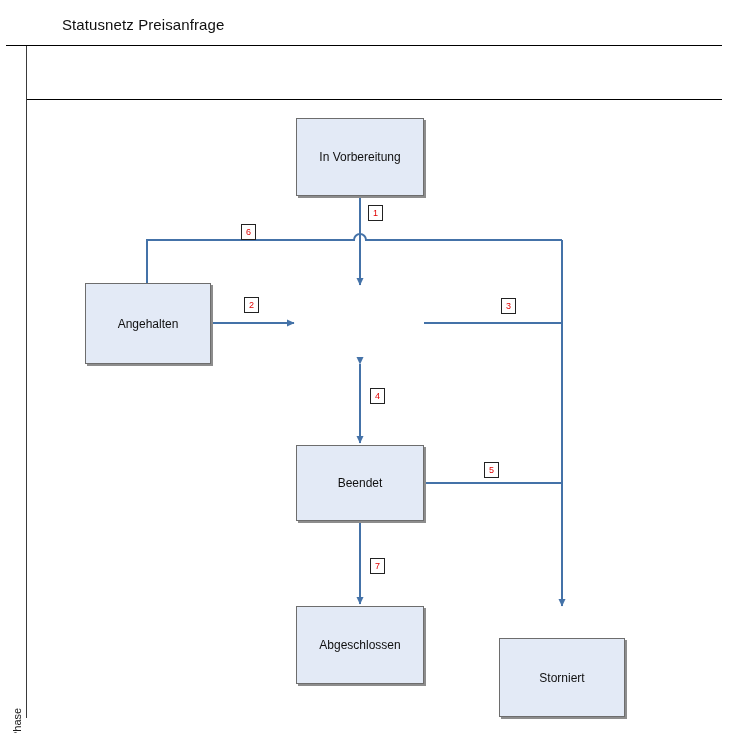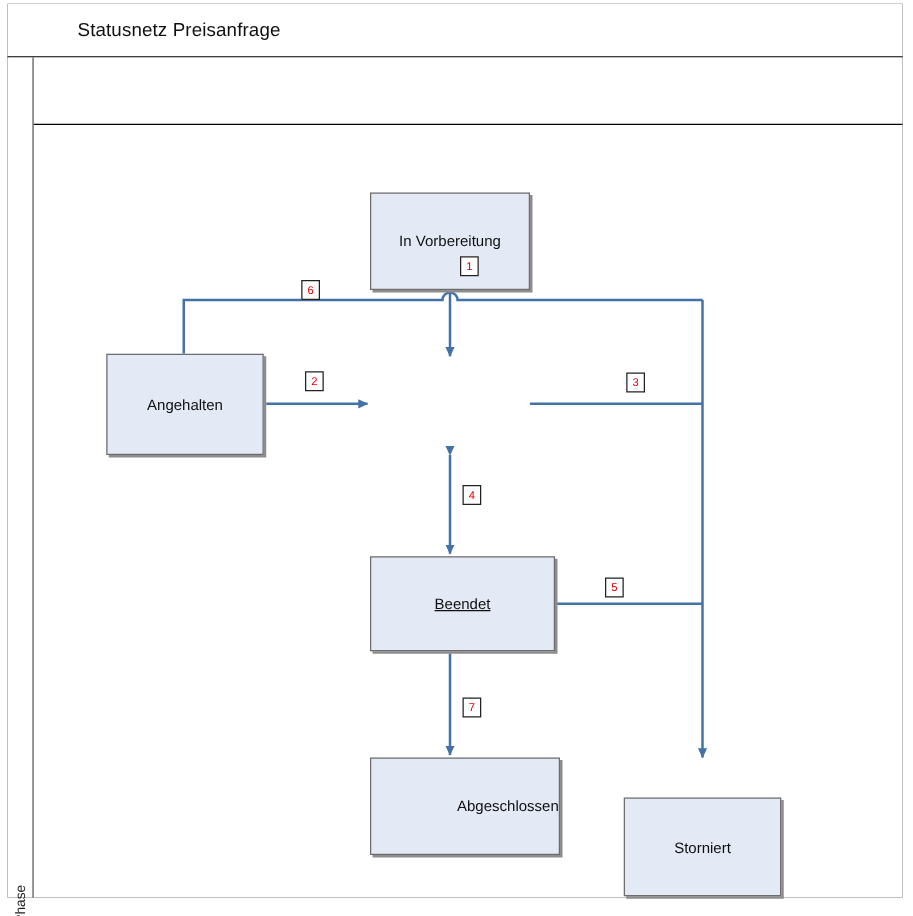--- a/index.html
+++ b/index.html
@@ -86,25 +86,25 @@
     position:absolute;
     background:#e3eaf6;
     border:1px solid #6d6d6d;
     box-sizing:border-box;
     box-shadow:2px 2px 0 0 #8d8d8d;
     display:flex;align-items:center;justify-content:center;
     font-size:12px;
     color:#101010;
     text-align:center;
   }
-  .node.n-vorbereitung{left:269px;top:18px;width:128px;height:78px;margin-top:36px;}
+  .node.n-vorbereitung{left:269px;top:18px;width:128px;height:78px;}
   .node.n-angehalten  {left:58px; top:183px;width:126px;height:81px;}
   .node.n-laufend     {left:269px;top:185px;width:128px;height:77px;}
-  .node.n-beendet     {left:269px;top:345px;width:148px;height:76px;text-decoration:underline;}
-  .node.n-abgeschlossen{left:269px;top:506px;width:152px;height:78px;justify-content:flex-end;}
+  .node.n-beendet     {left:269px;top:345px;width:128px;height:76px;}
+  .node.n-abgeschlossen{left:269px;top:506px;width:128px;height:78px;}
   .node.n-storniert   {left:472px;top:506px;width:126px;height:79px;margin-top:32px;}
 
   
   .badge{
     position:absolute;
     width:15px;height:16px;
     background:#ffffff;
     border:1px solid #222222;
     box-sizing:border-box;
     font-size:9px;

